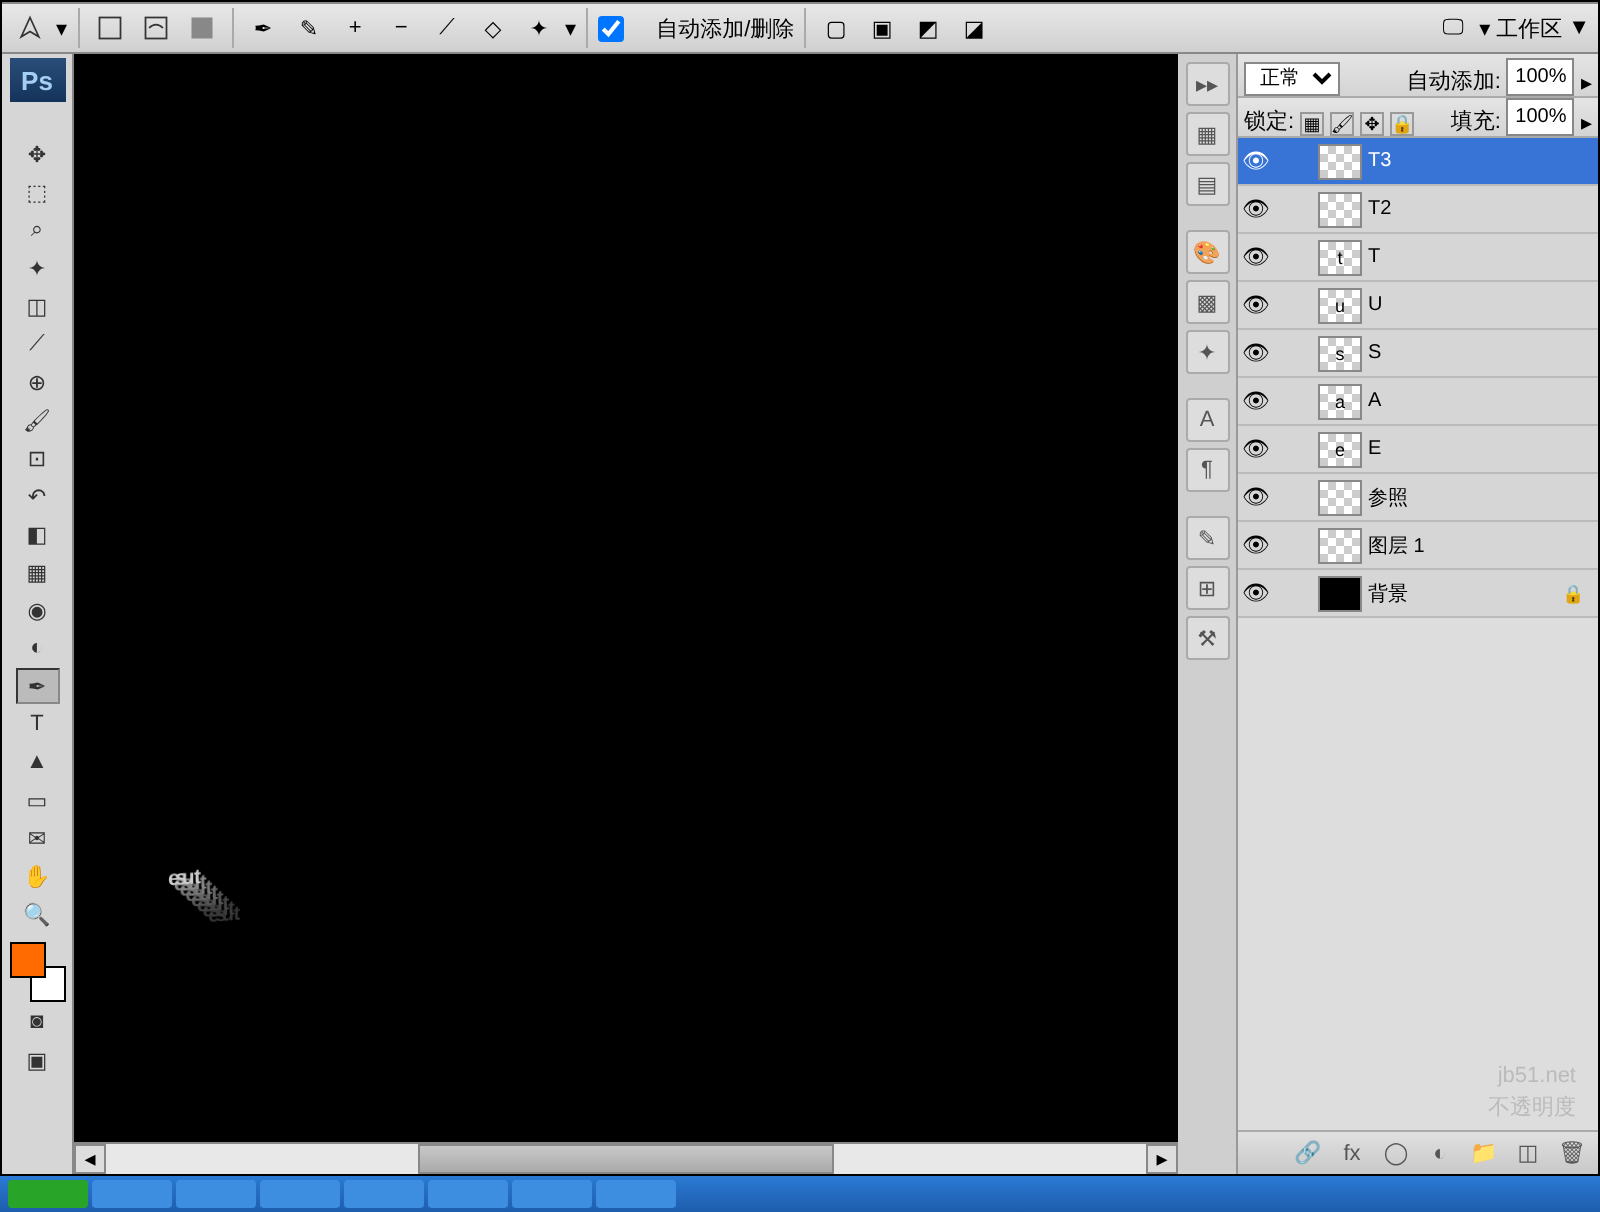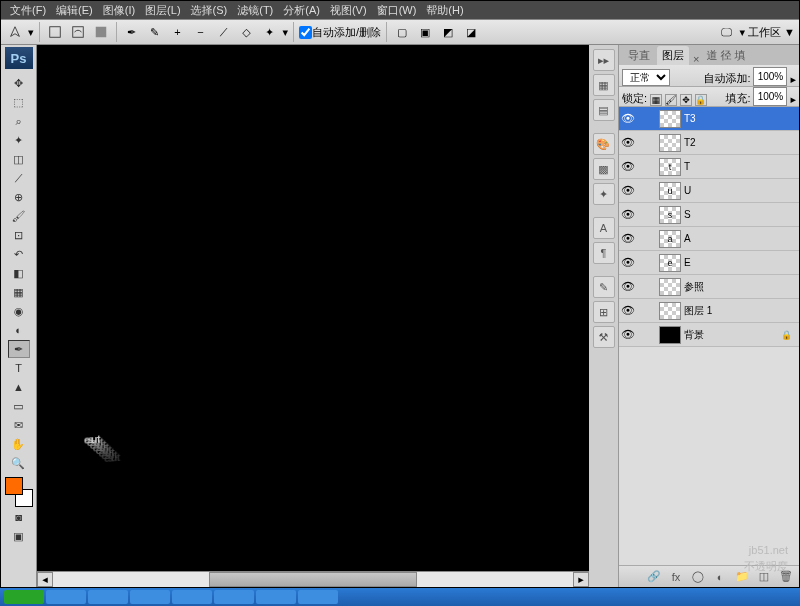--- a/index.html
+++ b/index.html
@@ -3,25 +3,25 @@
 <meta charset="utf-8">
 <style>
 *{margin:0;padding:0;box-sizing:border-box;font-family:"Microsoft YaHei",Arial,sans-serif;font-size:11px;-webkit-user-select:none;user-select:none}
 body{width:800px;height:606px;background:#fff;overflow:hidden;position:relative}
 .app{display:flex;flex-direction:column;height:588px;background:#484848;border:1px solid #000}
 .menubar{background:#484848;color:#ddd;display:flex;padding:2px 4px;height:18px}
 .menubar span{padding:0 5px;cursor:default}
 .optbar{background:linear-gradient(#e8e8e8,#d0d0d0);height:26px;display:flex;align-items:center;padding:0 4px;gap:3px;border-top:1px solid #888;border-bottom:1px solid #888}
 .ob-btn{width:20px;height:20px;display:flex;align-items:center;justify-content:center;border:1px solid transparent;border-radius:2px}
 .ob-sep{width:1px;height:20px;background:#aaa;margin:0 2px}
-.ob-chk{display:flex;align-items:center;gap:0}
+.ob-chk{display:flex;align-items:center;gap:16px}
 .ob-spacer{flex:1}
 .main{flex:1;display:flex;min-height:0}
 .toolbox{width:36px;background:#d6d6d6;display:flex;flex-direction:column;align-items:center;padding:2px 0;gap:1px;border-right:1px solid #888}
-.ps-icon{width:28px;height:22px;background:linear-gradient(#2a4e7a,#14335a);color:#a4cff2;font-weight:bold;display:flex;align-items:center;justify-content:center;font-size:13px;margin-bottom:4px}
+.ps-icon{width:28px;height:22px;background:linear-gradient(#2a4e7a,#14335a);color:#a4cff2;font-weight:bold;display:flex;align-items:center;justify-content:center;font-size:13px;margin-bottom:16px}
 .tool{width:22px;height:18px;display:flex;align-items:center;justify-content:center;color:#333}
 .tool.sel{background:#bbb;border:1px inset #888}
 .swatches{width:28px;height:30px;position:relative;margin-top:4px}
 .sw-f{position:absolute;width:18px;height:18px;background:#ff6b00;border:1px solid #000;top:0;left:0}
 .sw-b{position:absolute;width:18px;height:18px;background:#fff;border:1px solid #000;bottom:0;right:0}
 .canvas-wrap{flex:1;background:#484848;display:flex;flex-direction:column;min-width:0}
 .canvas{flex:1;background:#000;margin:0;position:relative;overflow:hidden}
 .text3d{position:absolute;bottom:80px;left:60px;font-size:200px;font-weight:bold;font-family:Arial,sans-serif;color:#ccc;letter-spacing:-10px;transform:perspective(400px) rotateX(-8deg) rotateY(12deg);white-space:nowrap}
 .text3d span{text-shadow:3px 3px 0 #888,6px 6px 0 #777,9px 9px 0 #666,12px 12px 0 #555,15px 15px 0 #444,18px 18px 0 #3a3a3a,21px 21px 0 #333;background:linear-gradient(135deg,#eee,#999);-webkit-background-clip:text;background-clip:text}
 .scroll-h{height:16px;background:linear-gradient(#ddd,#ccc);border-top:1px solid #888;display:flex}
@@ -48,42 +48,30 @@
 .vis{width:18px;text-align:center}
 .link{width:16px}
 .thumb{width:22px;height:18px;border:1px solid #888;background:#fff;flex-shrink:0;position:relative}
 .thumb.checker{background:repeating-conic-gradient(#ccc 0 25%,#fff 0 50%) 0 0/8px 8px}
 .thumb.dark{background:#000}
 .thumb-letter{position:absolute;inset:0;display:flex;align-items:center;justify-content:center;font-size:9px;color:#000}
 .ly-name{flex:1;font-size:10px;overflow:hidden;white-space:nowrap}
 .ly-lock{width:14px;font-size:9px}
 .layers-foot{height:22px;background:linear-gradient(#e0e0e0,#c8c8c8);border-top:1px solid #aaa;display:flex;align-items:center;justify-content:flex-end;gap:4px;padding:0 4px}
 .lf-btn{width:18px;height:16px;display:flex;align-items:center;justify-content:center;color:#555}
-.watermark{position:absolute;right:12px;bottom:32px;color:#bbb;font-size:13px;text-align:right;line-height:1.4;pointer-events:none}
+.watermark{position:absolute;right:12px;bottom:44px;color:#bbb;font-size:13px;text-align:right;line-height:1.4;pointer-events:none}
 .taskbar{position:absolute;bottom:0;left:0;right:0;height:18px;background:linear-gradient(#2a7ad4,#1e5dad);display:flex;gap:2px;padding:2px 4px}
 .tb-it{width:40px;background:#3d8de0;border-radius:2px}
 .tb-it.s{background:#28a428}
 svg{width:14px;height:14px}
 </style>
 </head>
 <body>
 
 <div class="app">
-  <div class="menubar">
-    <span>文件(F)</span>
-    <span>编辑(E)</span>
-    <span>图像(I)</span>
-    <span>图层(L)</span>
-    <span>选择(S)</span>
-    <span>滤镜(T)</span>
-    <span>分析(A)</span>
-    <span>视图(V)</span>
-    <span>窗口(W)</span>
-    <span>帮助(H)</span>
-  </div>
 
   <div class="optbar">
     <div class="ob-btn">
         <svg viewBox="0 0 16 16">
           <path d="M3 13 L8 2 L13 13 L8 10 Z" fill="none" stroke="#333"></path>
         </svg>
       </div>
     <span>▾</span>
     <div class="ob-sep"></div>
     <div class="ob-btn">
@@ -185,26 +173,20 @@
         <div class="dock-sep"></div>
         <div class="dock-i">A</div>
         <div class="dock-i">¶</div>
         <div class="dock-sep"></div>
         <div class="dock-i">✎</div>
         <div class="dock-i">⊞</div>
         <div class="dock-i">⚒</div>
       </div>
 
       <div class="panels">
-        <div class="tabstrip">
-          <span class="tab">导直</span>
-          <span class="tab act">图层</span>
-          <span class="tab-close">×</span>
-          <span class="tab">道 径 填</span>
-        </div>
         <div class="panel-hdr">
           <select class="sel-sm"><option>正常</option></select>
           <span style="flex:1"></span>
           <span>自动添加:</span>
           <input class="num-in" value="100%" style="">
           <span>▸</span>
         </div>
         <div class="panel-hdr2">
           <span>锁定:</span>
           <span class="lock-ic">▦</span>

